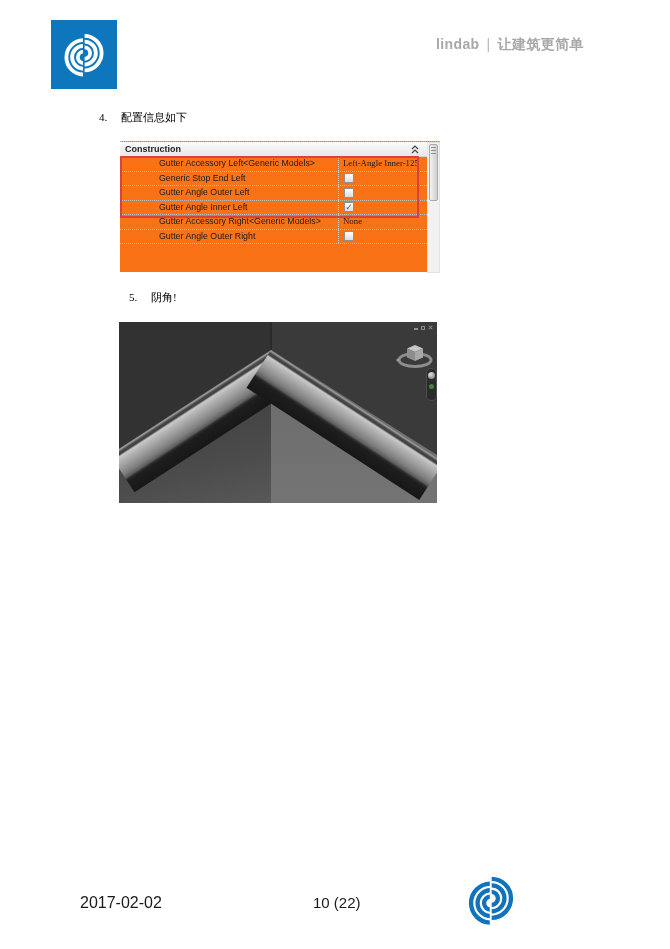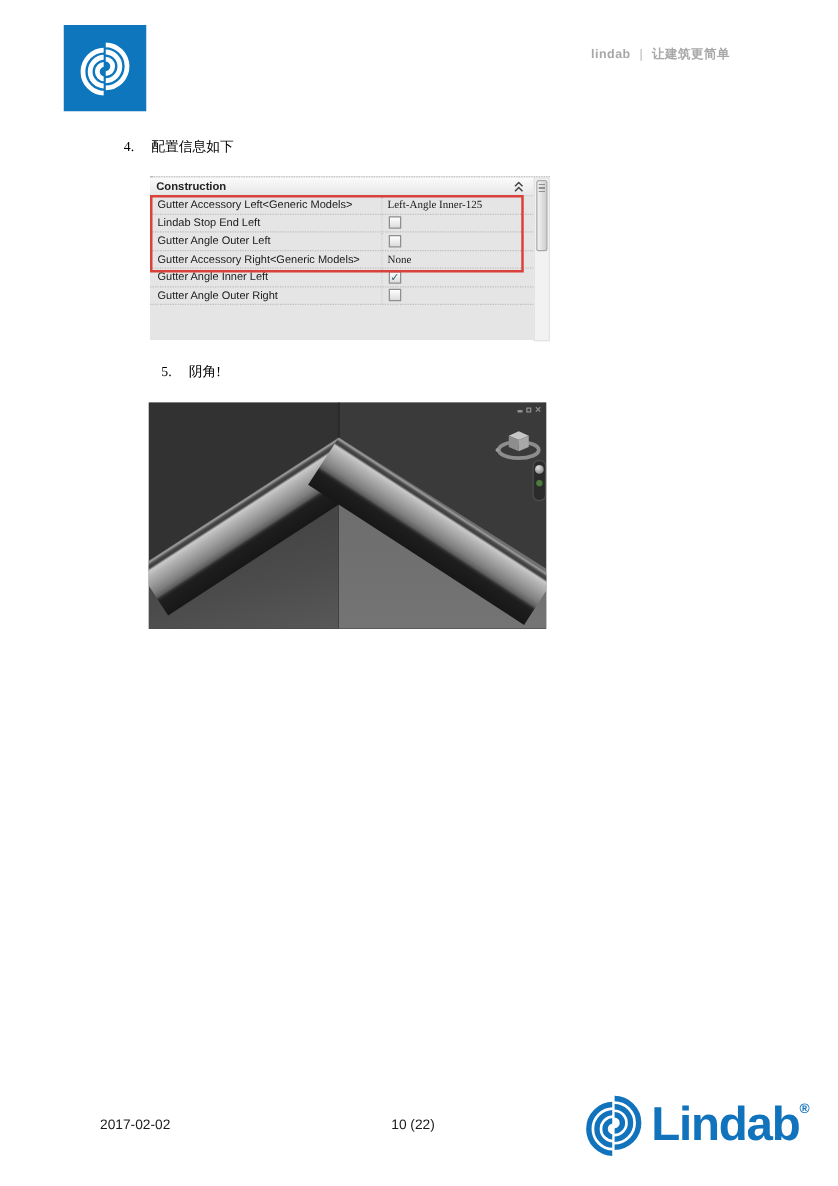--- a/index.html
+++ b/index.html
@@ -1,35 +1,35 @@
 <!DOCTYPE html>
 <html><head>
 <meta charset="utf-8">
 <style>
   * { margin:0; padding:0; box-sizing:border-box; }
   html,body { width:670px; height:949px; background:#ffffff; font-family:"Liberation Sans", sans-serif; position:relative; overflow:hidden; }
   .abs { position:absolute; }
 
   
   .logo-square { left:51px; top:20px; width:66px; height:69px; background:#0E76BD; display:flex; align-items:center; justify-content:center; }
-  .header-right { right:86px; top:36px; font-size:10px; font-weight:bold; color:#a8a8a8; letter-spacing:.4px; white-space:nowrap; }
+  .header-right { right:86px; top:36px; font-size:14px; font-weight:bold; color:#a8a8a8; letter-spacing:.4px; white-space:nowrap; }
   .header-right .sep { margin:0 7px; color:#b5b5b5; font-weight:normal; }
 
   
   .step { font-family:"Liberation Serif", serif; font-size:11px; color:#000; white-space:nowrap; }
   .step .num { display:inline-block; width:22px; }
   #step4 { left:99px; top:110px; }
   #step5 { left:99px; top:290px;margin-left:30px; }
 
   
-  .panel { left:120px; top:141px; width:320px; height:131px; background:#e5e5e5; border-top:1px dotted #b9b9b9; }
+  .panel { left:120px; top:141px; width:320px; height:131px; background:#f97316; border-top:1px dotted #b9b9b9; }
   .panel-inner { position:absolute; left:0; top:0; width:307px; height:131px; }
   .phead { height:15px; background:linear-gradient(#fbfbfb,#e7e7e7); border-bottom:1px solid #d8d8d8; font-size:9px; font-weight:bold; color:#222; line-height:14px; padding-left:5px; position:relative; }
   .phead svg { position:absolute; right:8px; top:3px; }
-  .prow { display:flex; height:14.5px; border-bottom:1px dotted #bdbdbd; font-size:8.8px; color:#1a1a1a; line-height:13.5px; }
+  .prow { display:flex; height:14.5px; border-bottom:1px dotted #bdbdbd; font-size:8.8px; color:#1a1a1a; line-height:13.5px;padding-left:33px; }
   .pname { width:186px; padding-left:6px; border-right:1px dotted #cfcfcf; white-space:nowrap; overflow:hidden; }
   .pvalue { flex:1; padding-left:4px; white-space:nowrap; overflow:hidden;font-family:Liberation Serif, serif; }
   .pcheck { display:inline-block; width:10px; height:10px; margin-top:1.5px; margin-left:1px; border:1px solid #8f8f8f; background:linear-gradient(#ffffff,#dcdcdc); font-size:9px; line-height:8px; color:#2f6673; text-align:center; }
   .red-box { position:absolute; left:0px; top:14px; width:299px; height:62px; border:2px solid #d8423a; pointer-events:none; }
   .pscroll { position:absolute; right:0; top:0; width:13px; height:131px; background:#f2f2f2; border:1px solid #e3e3e3; }
   .pthumb { position:absolute; left:1px; top:1px; width:9px; height:57px; background:linear-gradient(90deg,#f2f2f2,#cfcfcf); border:1px solid #a9a9a9; border-radius:2px; }
   .pthumb::after { content:""; position:absolute; left:1px; right:1px; top:2px; height:8px;
     background:repeating-linear-gradient(#8f8f8f 0 1px, transparent 1px 3px); }
 
   
@@ -52,22 +52,22 @@
   .wc-box { width:4px; height:4px; border:1px solid #8f8f8f; }
   .wc-x { position:relative; width:5px; height:5px; }
   .wc-x::before,.wc-x::after { content:""; position:absolute; left:0; top:2px; width:5px; height:1px; background:#8f8f8f; }
   .wc-x::before { transform:rotate(45deg); } .wc-x::after { transform:rotate(-45deg); }
   .viewcube { position:absolute; left:276px; top:20px; }
   .navbar { position:absolute; left:307px; top:46px; width:11px; height:33px; background:#2b2b2b; border:1px solid #4d4d4d; border-radius:5px; display:flex; flex-direction:column; align-items:center; padding-top:3px; gap:5px; }
   .nav-orbit { width:7px; height:7px; border-radius:50%; background:radial-gradient(circle at 35% 30%,#e0e0e0,#6f6f6f); }
   .nav-green { width:5px; height:5px; border-radius:50%; background:#4c7d3f; }
 
   
-  .footer-date { left:80px; top:894px; font-size:11px; color:#1a1a1a; }
-  .footer-page { left:313px; top:894px; font-size:11px; color:#1a1a1a; }
+  .footer-date { left:80px; top:894px; font-size:16px; color:#1a1a1a; }
+  .footer-page { left:313px; top:894px; font-size:15px; color:#1a1a1a; }
   .footer-logo { left:465px; top:872px; display:flex; align-items:flex-start; }
   .footer-logo .word { font-size:38px; font-weight:bold; color:#1173BC; letter-spacing:-1px; line-height:56px; margin-left:4px; }
   .footer-logo sup { font-size:11px; font-weight:bold; color:#1173BC; vertical-align:top; line-height:30px; }
 </style>
 </head>
 <body>
 
 <div class="abs logo-square">
   <svg width="46" height="50" viewBox="0 0 60 64">
     <defs>
@@ -106,34 +106,34 @@
       <svg width="8" height="9" viewBox="0 0 8 9">
         <path d="M1 4 L4 1 L7 4 M1 8 L4 5 L7 8" fill="none" stroke="#444" stroke-width="1.2"></path>
       </svg>
     </div>
     <div>
         <div class="prow">
           <div class="pname">Gutter Accessory Left&lt;Generic Models&gt;</div>
           <div class="pvalue">Left-Angle Inner-125</div>
         </div>
         <div class="prow">
-          <div class="pname">Lindab Stop End Left</div>
+          <div class="pname">Generic Stop End Left</div>
           <div class="pvalue"><span class="pcheck"></span></div>
         </div>
         <div class="prow">
           <div class="pname">Gutter Angle Outer Left</div>
           <div class="pvalue"><span class="pcheck"></span></div>
         </div>
         <div class="prow">
+          <div class="pname">Gutter Angle Inner Left</div>
+          <div class="pvalue"><span class="pcheck">✓</span></div>
+        </div>
+        <div class="prow">
           <div class="pname">Gutter Accessory Right&lt;Generic Models&gt;</div>
           <div class="pvalue">None</div>
-        </div>
-        <div class="prow">
-          <div class="pname">Gutter Angle Inner Left</div>
-          <div class="pvalue"><span class="pcheck">✓</span></div>
         </div>
         <div class="prow">
           <div class="pname">Gutter Angle Outer Right</div>
           <div class="pvalue"><span class="pcheck"></span></div>
         </div>
       </div>
     <div class="red-box"></div>
   </div>
   <div class="pscroll">
     <div class="pthumb"></div>
@@ -190,14 +190,13 @@
       <circle cx="29.5" cy="35" r="7.5"></circle>
         <circle cx="29.5" cy="35" r="15"></circle>
         <circle cx="29.5" cy="35" r="22.5"></circle>
     </g>
     <g clip-path="url(#clR2)" fill="none" stroke="#1173BC" stroke-width="5">
       <circle cx="30.5" cy="29.5" r="7.5"></circle>
         <circle cx="30.5" cy="29.5" r="15"></circle>
         <circle cx="30.5" cy="29.5" r="22.5"></circle>
     </g>
   </svg>
-  <span class="word"><span>Lindab</span><sup>®</sup></span>
 </div>
 
 </body></html>

